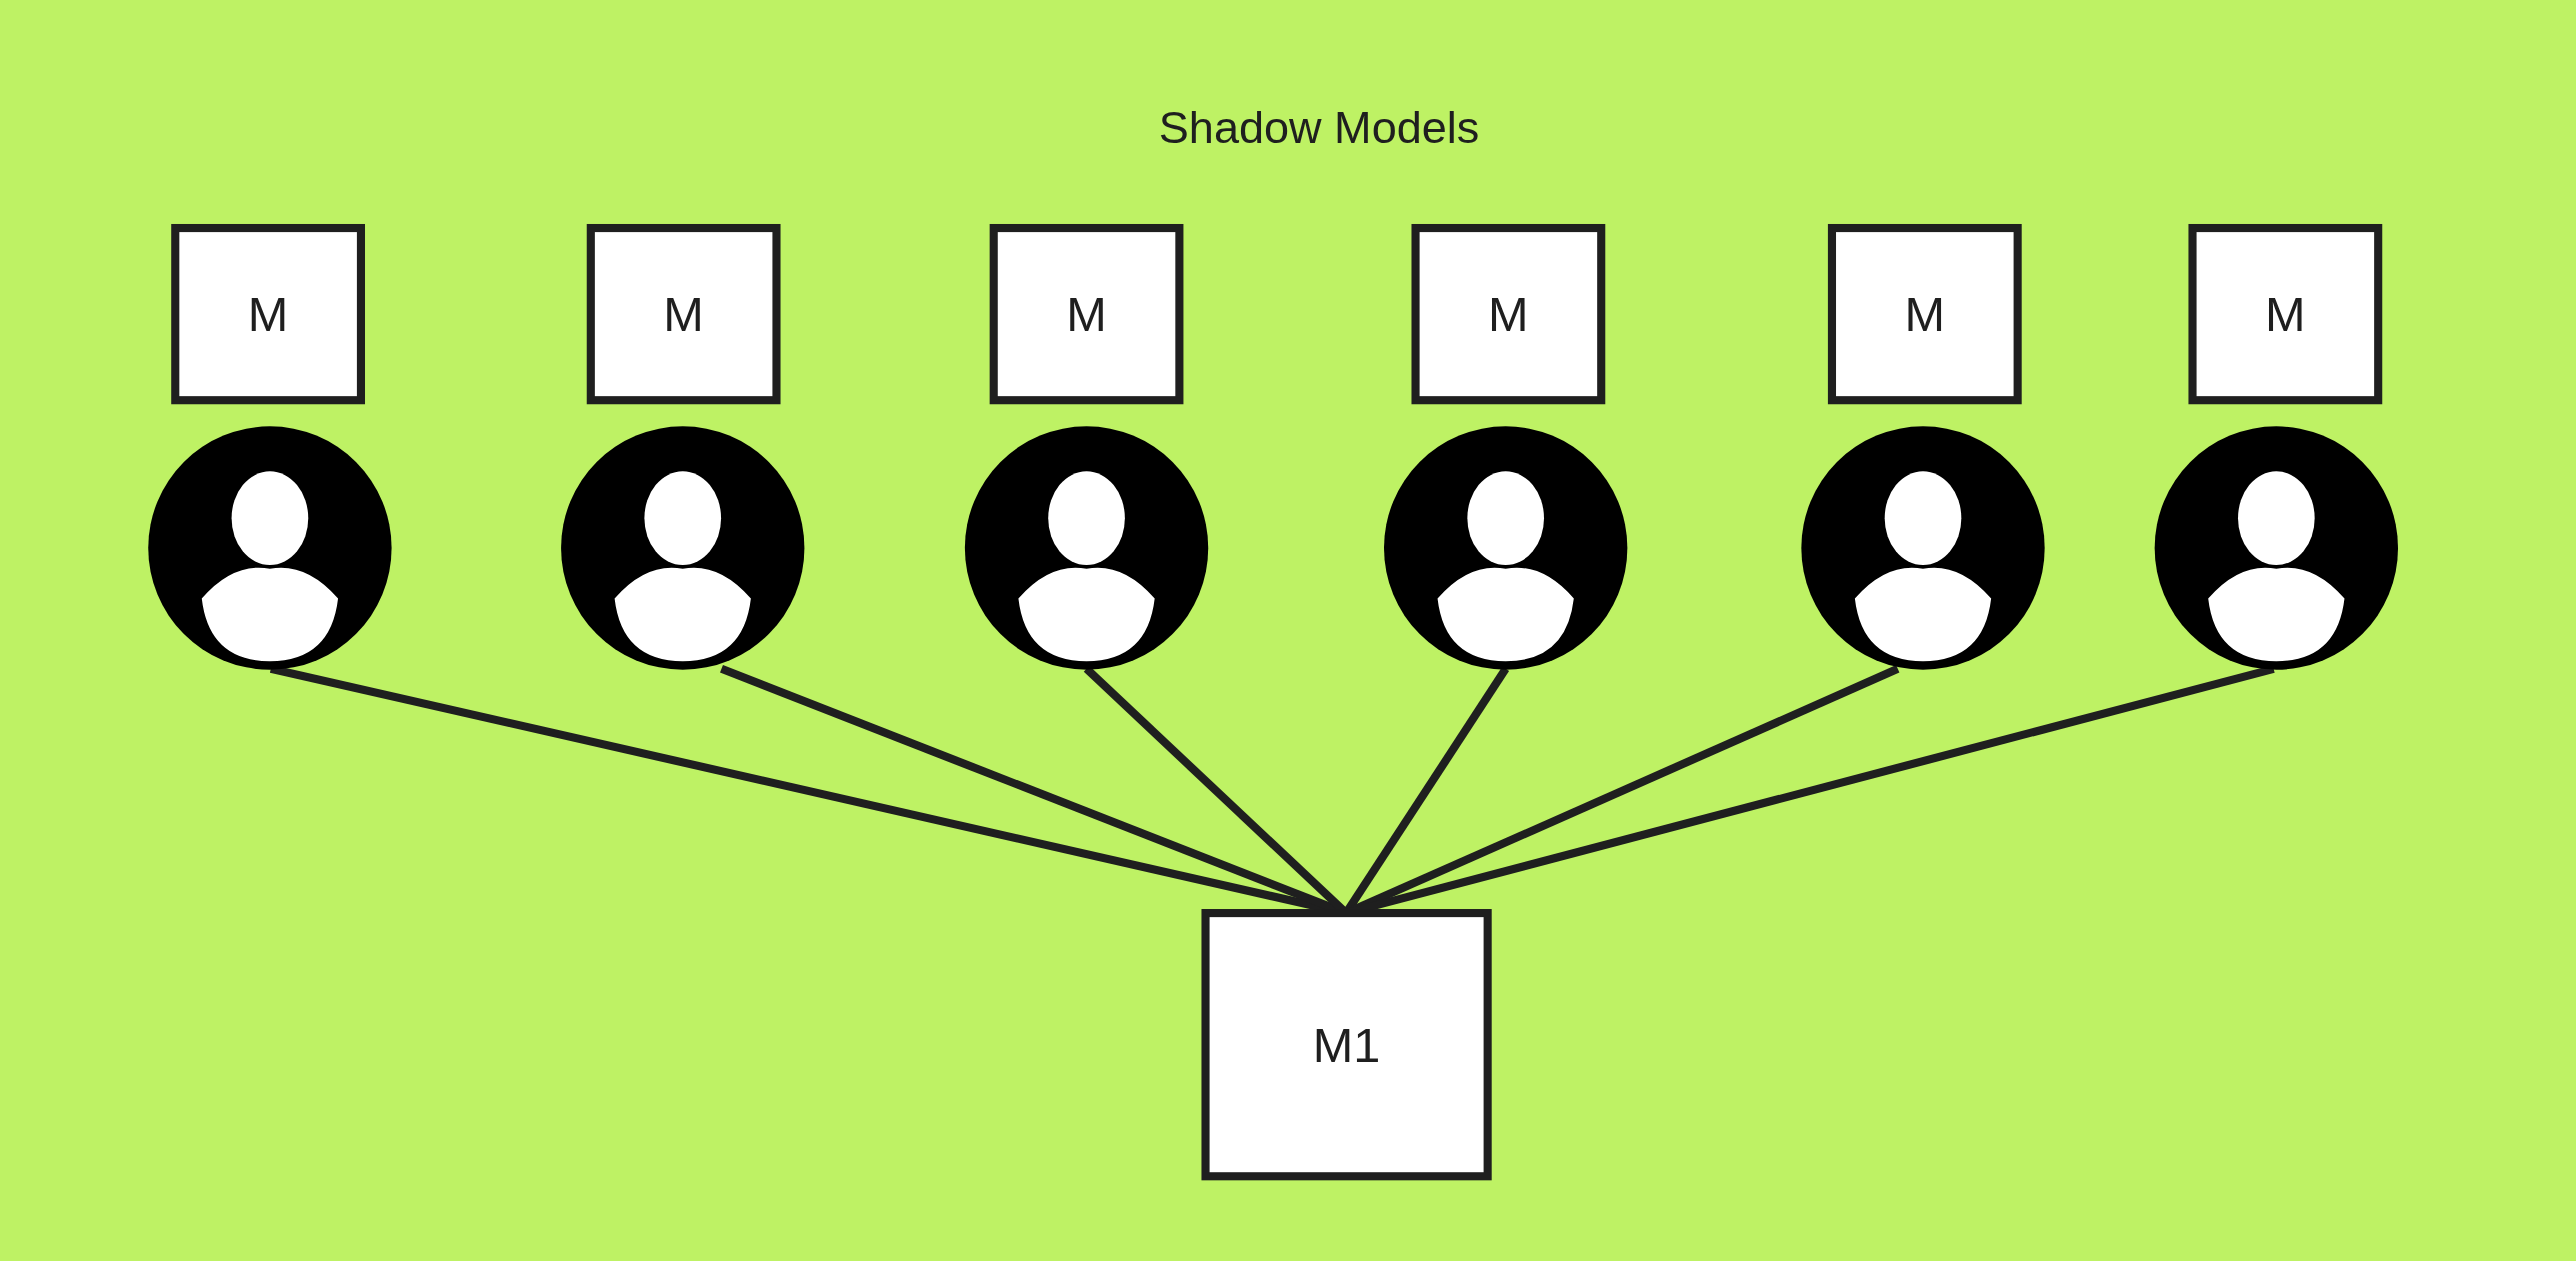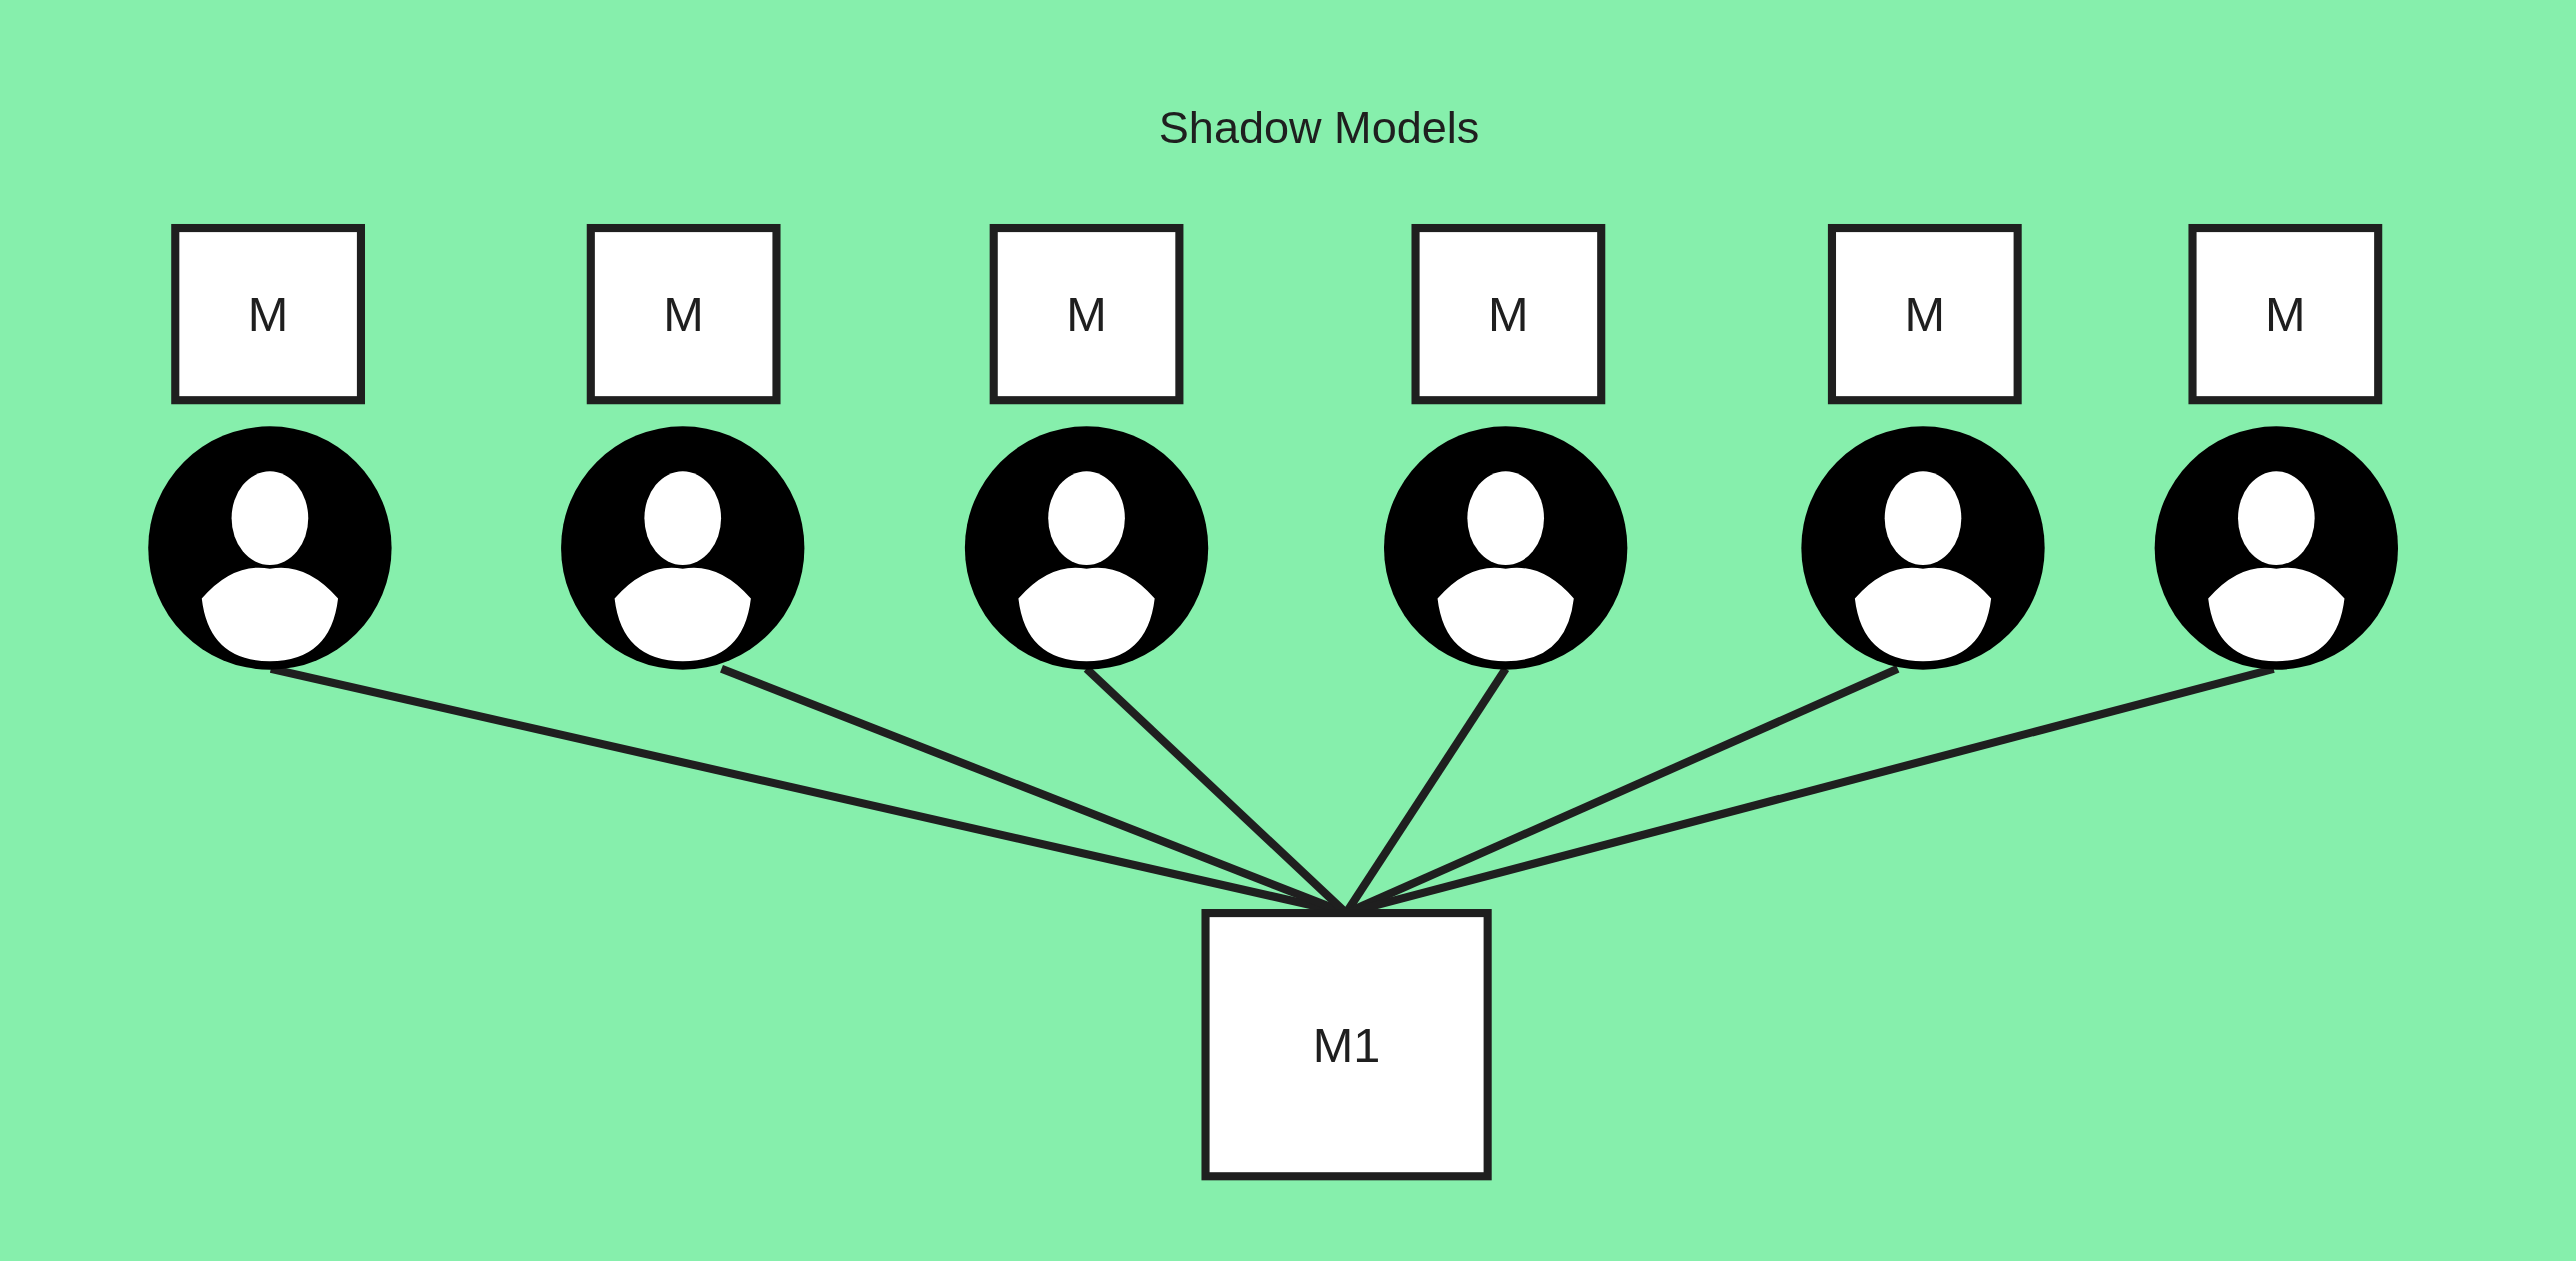--- a/index.html
+++ b/index.html
@@ -7,21 +7,21 @@
     padding: 0;
     background: #ffffff;
   }
   body {
     font-family: "Liberation Sans", "DejaVu Sans", sans-serif;
   }
   #canvas {
     position: relative;
     width: 2576px;
     height: 1261px;
-    background: #86efac;
+    background: #bef264;
     overflow: hidden;
   }
   #diagram-svg {
     position: absolute;
     left: 0;
     top: 0;
     width: 2576px;
     height: 1261px;
   }
   .diagram-title {

